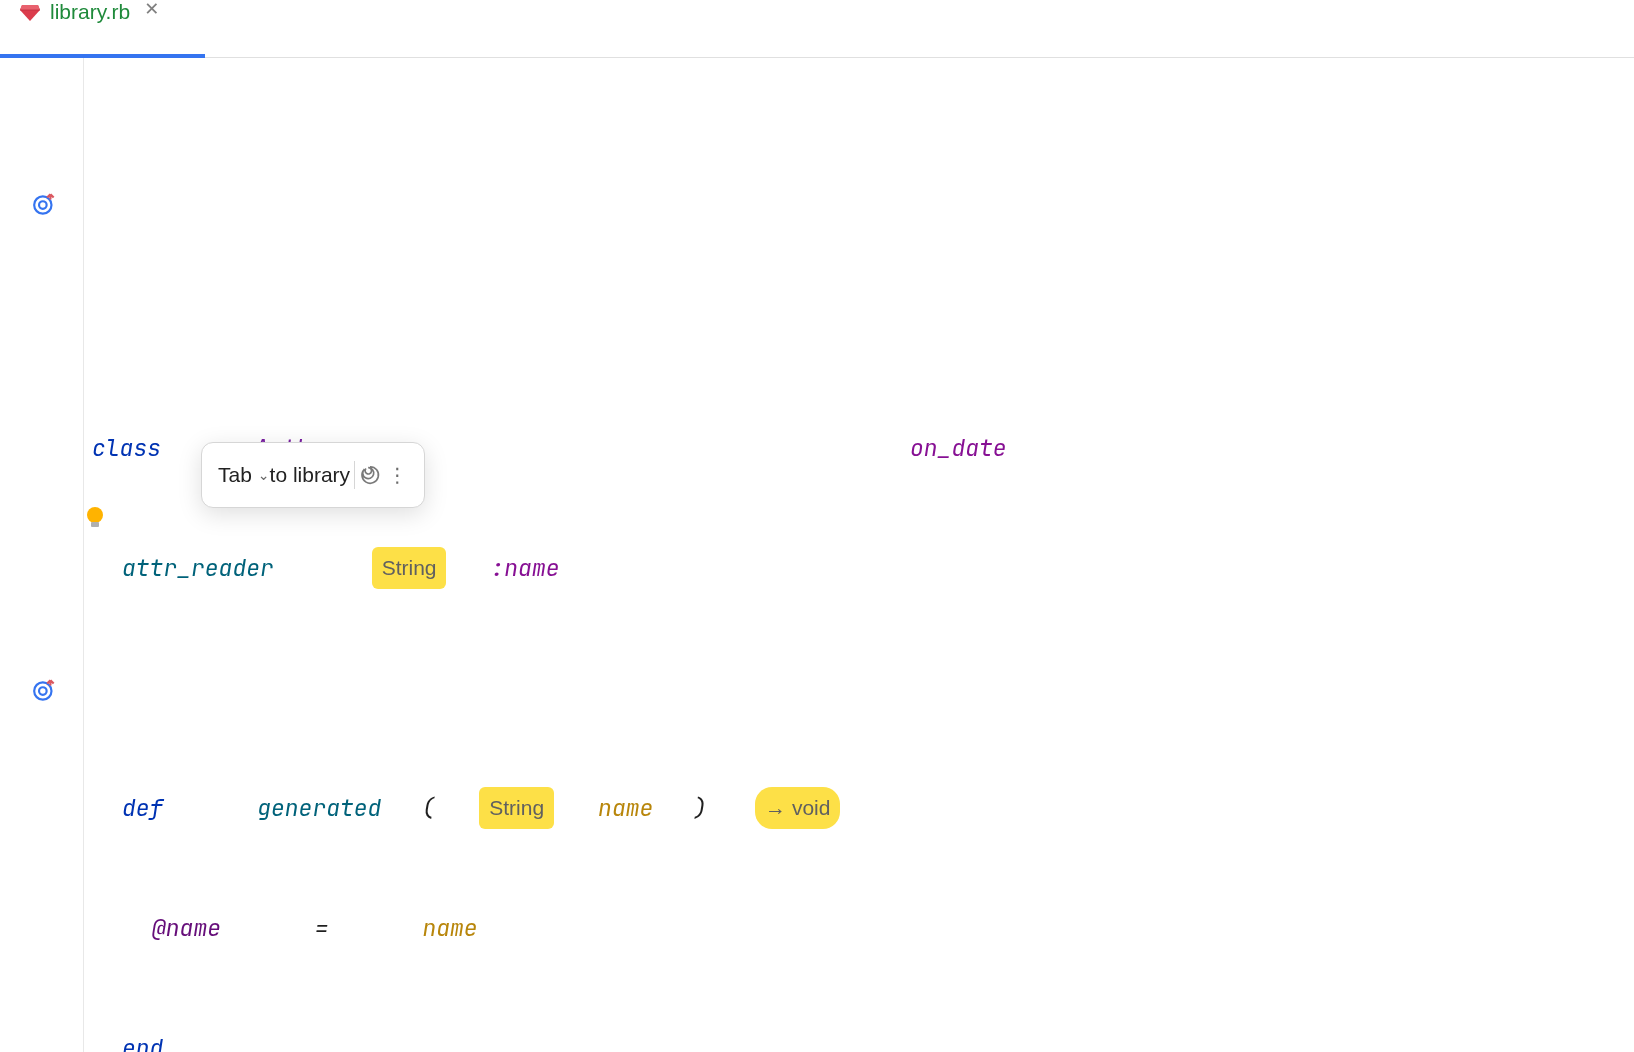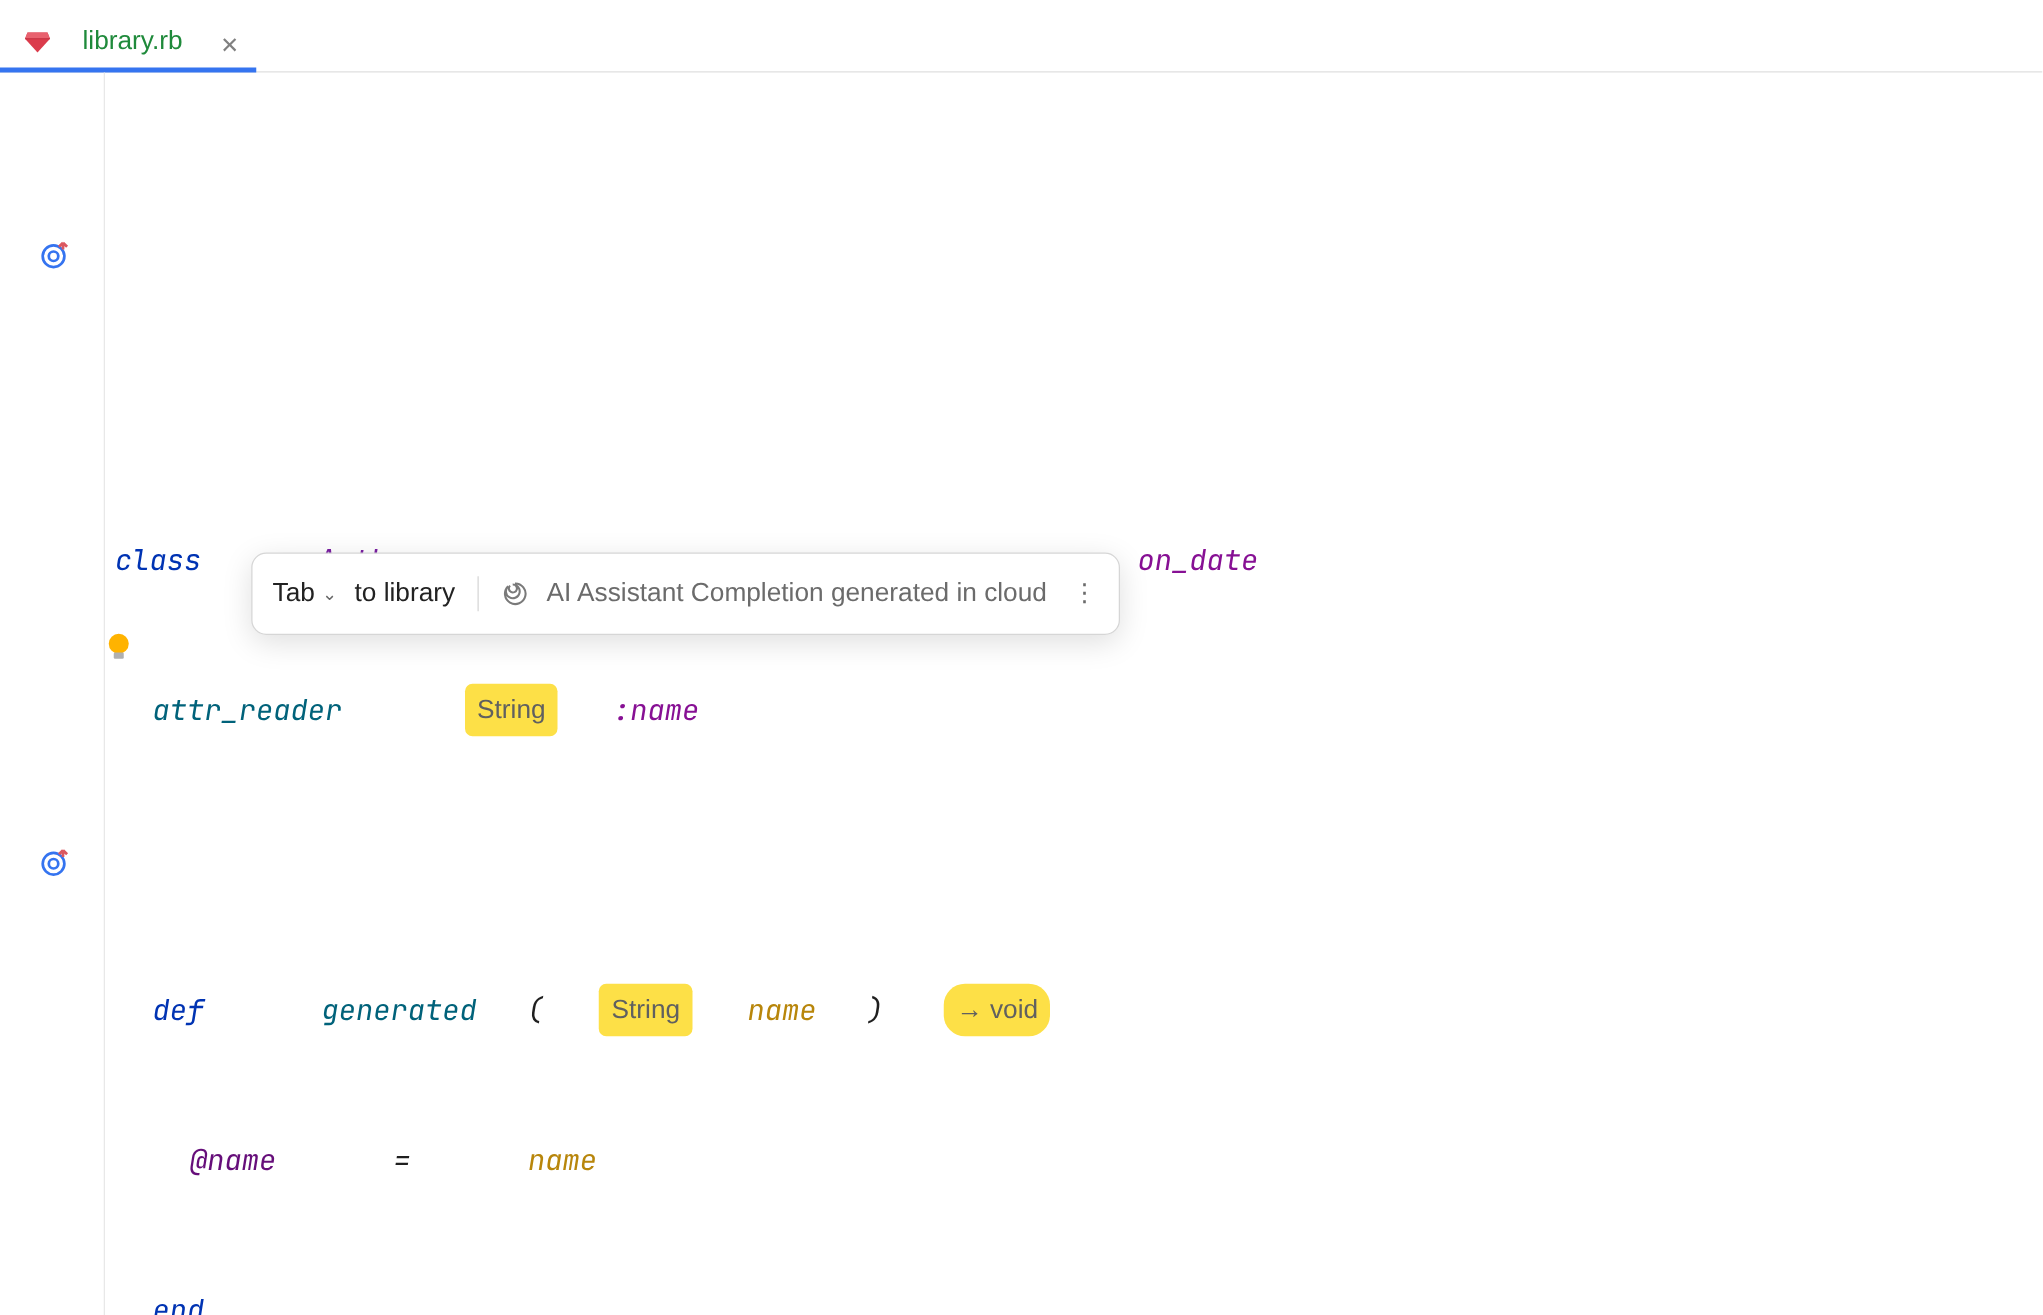--- a/index.html
+++ b/index.html
@@ -12,24 +12,24 @@
   }
   .tab-bar {
     display: flex;
     align-items: center;
     border-bottom: 1px solid #e0e0e0;
     height: 58px;
     position: relative;
   }
   .tab {
     display: flex;
-    align-items: flex-end;
-    padding: 12px 18px;
+    align-items: flex-start;
+    padding: 0 18px;
     height: 100%;
-    gap: 24px;
+    gap: 8px;
     position: relative;
   }
   .tab-underline {
     position: absolute;
     bottom: -1px;
     left: 0;
     height: 4px;
     width: 205px;
     background: #3574f0;
   }
@@ -98,21 +98,20 @@
     position: absolute;
     top: 384px;
     left: 117px;
     background: #ffffff;
     border: 1px solid #d6d6d6;
     border-radius: 12px;
     box-shadow: 0 6px 24px rgba(0,0,0,0.13);
     display: flex;
     align-items: center;
     padding: 12px 16px;
-    gap: 14px;
     z-index: 10;
     font-style: normal;
     font-family: -apple-system, sans-serif;
     font-size: 21px;
     color: #333;
   }
   .popup .tab-key {
     display: flex;
     align-items: center;
     gap: 6px;
@@ -199,21 +198,20 @@
         <span>Tab</span>
         <span class="chev">⌄</span>
       </span>
       <span class="complete">to library</span>
       <span class="divider"></span>
       <span class="spiral">
         <svg width="22" height="22" viewBox="0 0 24 24">
             <path d="M12 3 a9 9 0 1 1 -6 2.5 a6 6 0 1 0 4 -1.6 a3.5 3.5 0 1 1 -2.3 1" fill="none" stroke="#7a7a7a" stroke-width="1.8"></path>
           </svg>
       </span>
-      <span class="cloud-text">AI Assistant Completion generated in cloud</span>
       <span class="dots">⋮</span>
     </div>
 
     <div class="line i1"><span class="kw">class</span><span class="plain"> </span><span class="cls">Author</span></div>
     <div class="line i2"><span class="method-teal">attr_reader</span><span class="plain"> </span><span class="pill">String</span><span class="sym">:name</span></div>
     <div class="line"></div>
     <div class="line i2"><span class="kw">def</span><span class="plain"> </span><span class="method-teal">generated</span><span class="plain">(</span><span class="pill">String</span><span class="param">name</span><span class="plain">)</span><span class="pill return-pill">→ void</span></div>
     <div class="line i3"><span class="ivr">@name</span><span class="plain"> </span><span class="plain">=</span><span class="plain"> </span><span class="param">name</span></div>
     <div class="line i2"><span class="kw">end</span></div>
     

